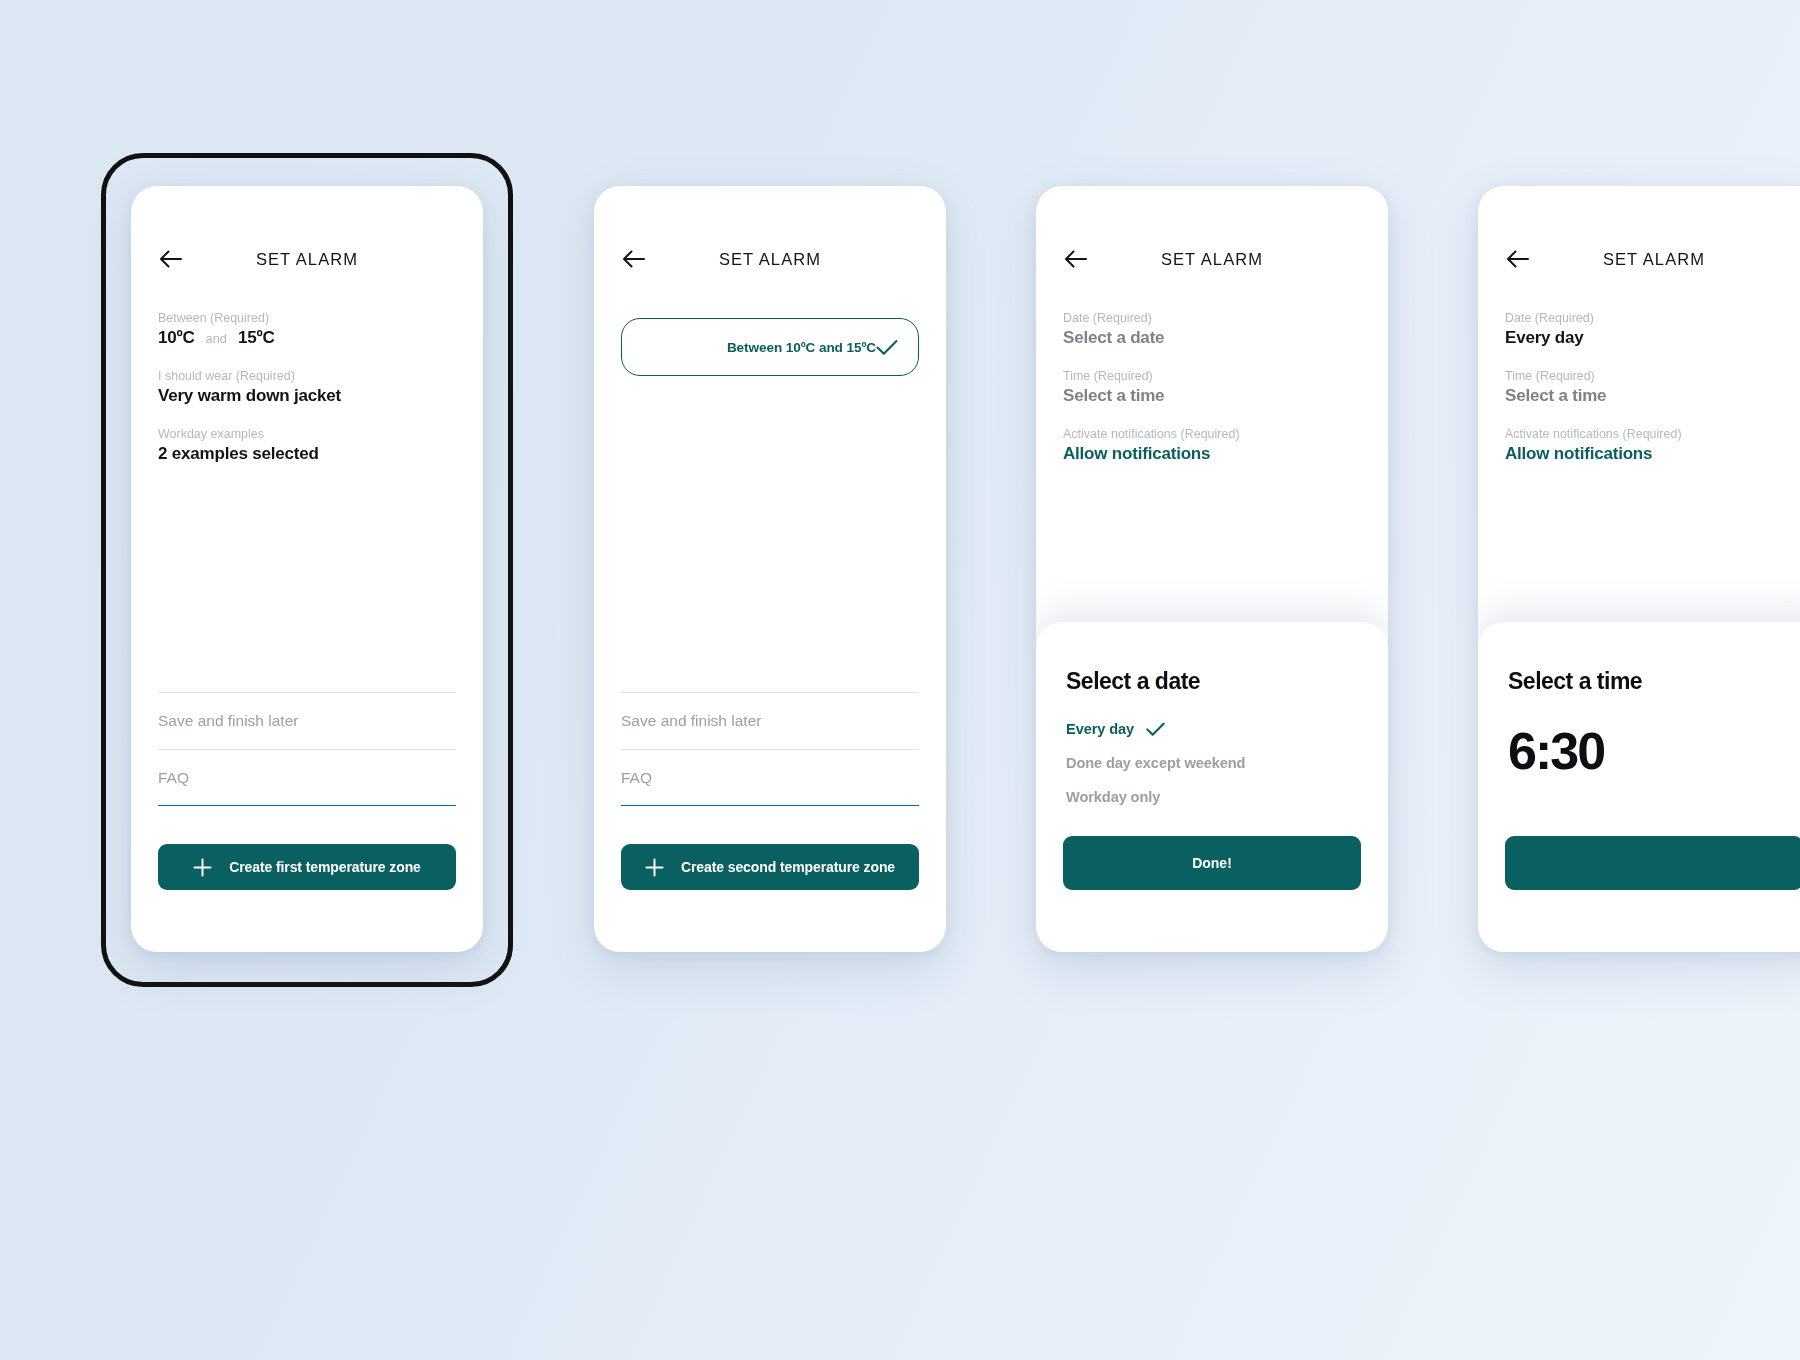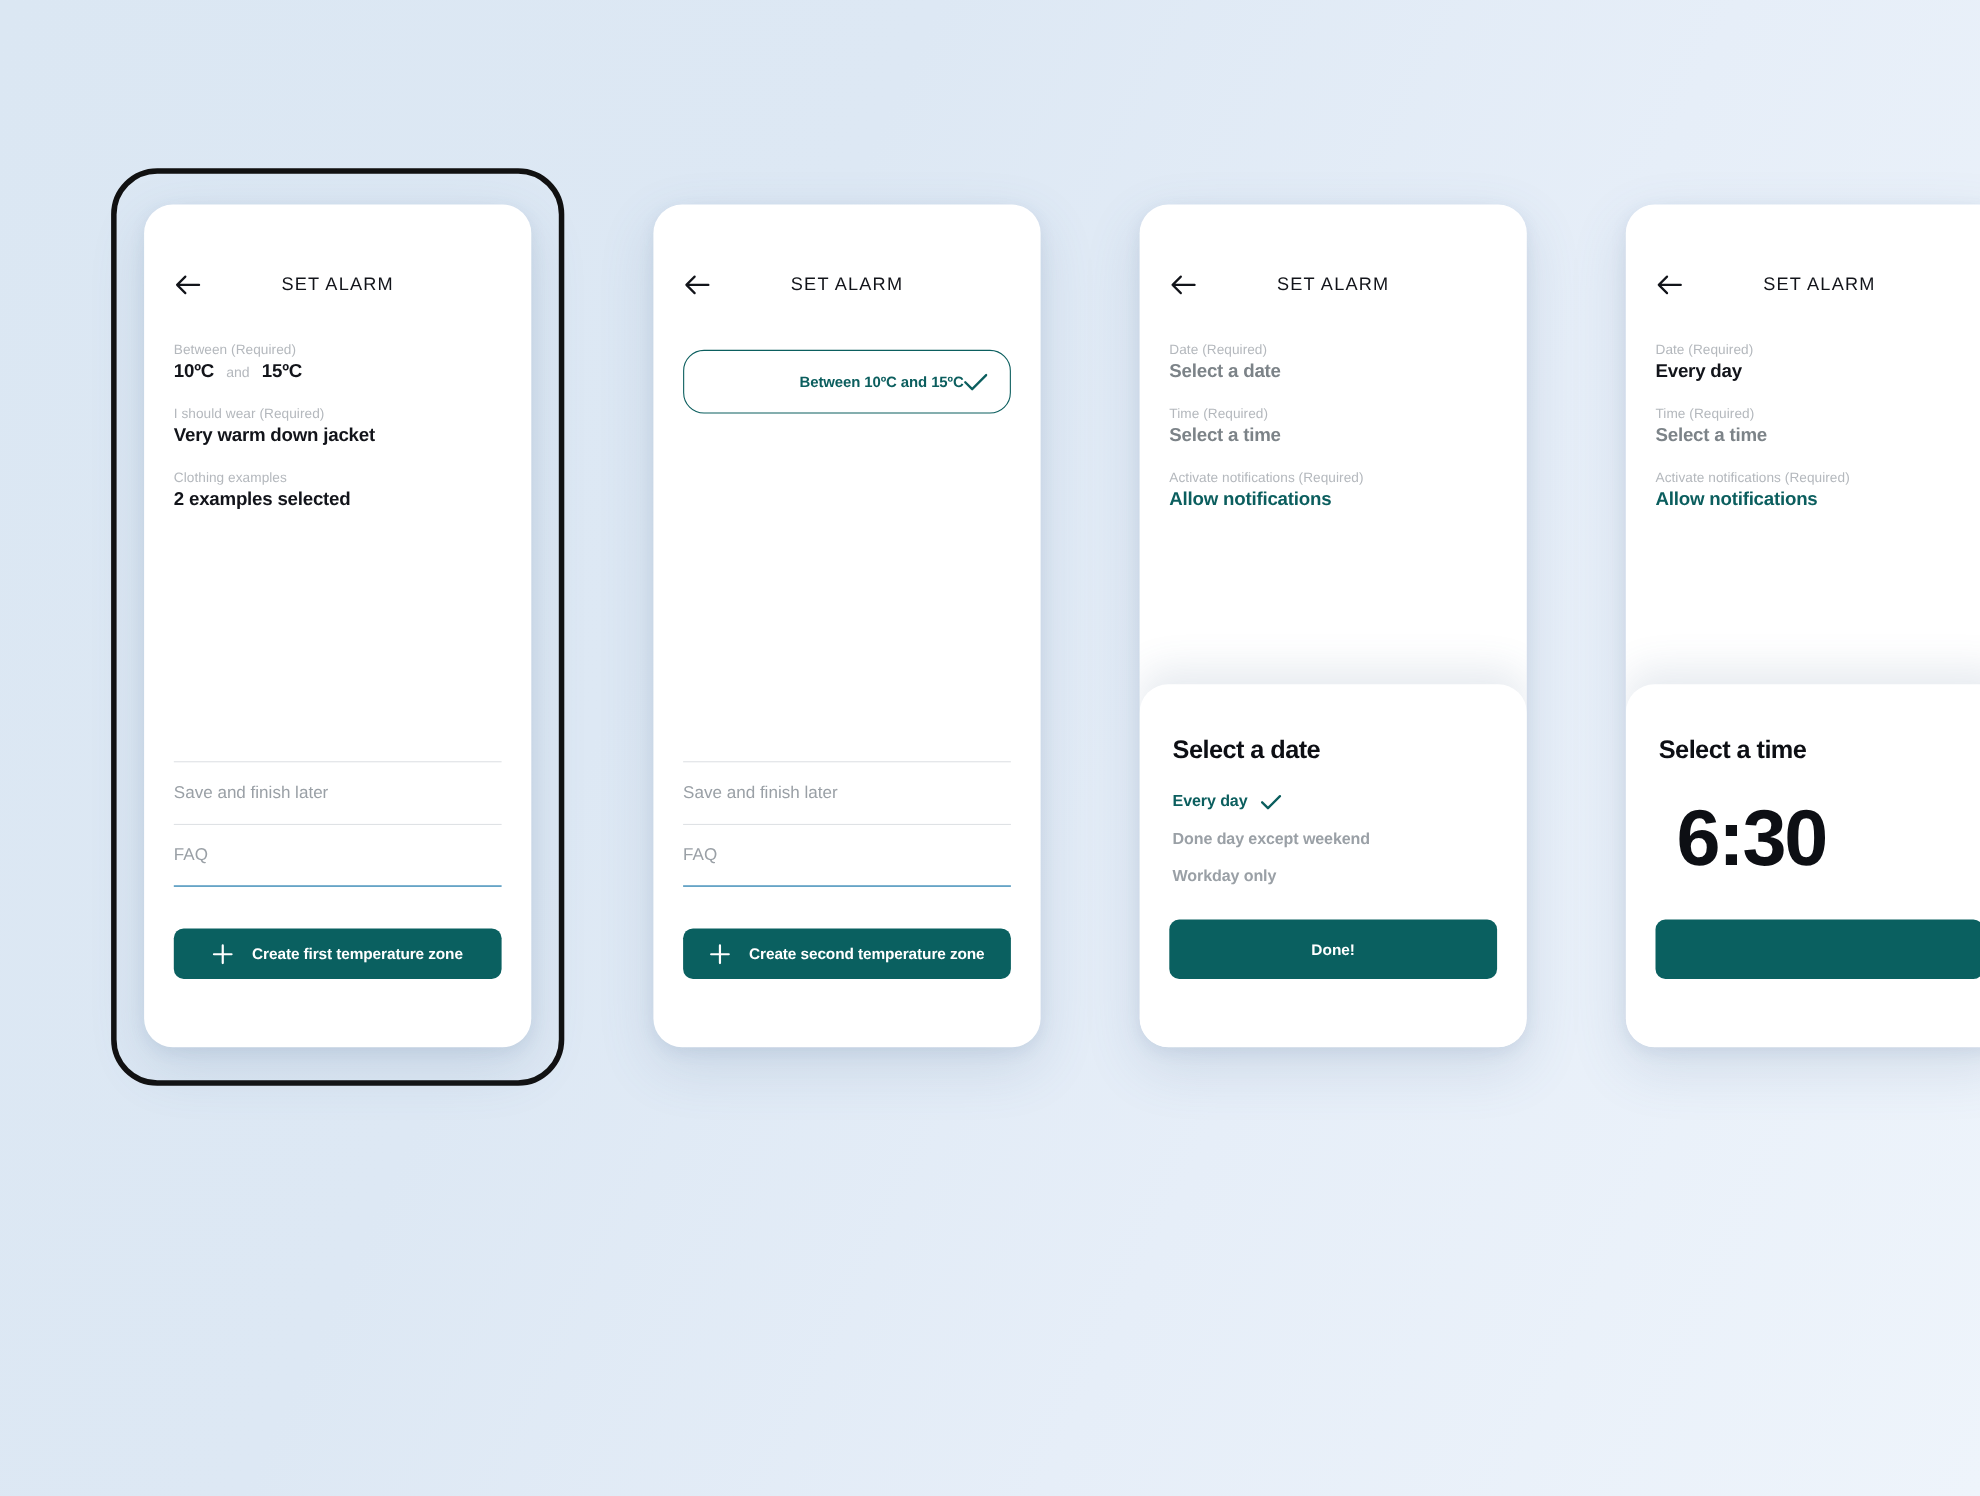--- a/index.html
+++ b/index.html
@@ -215,26 +215,25 @@
     gap: 12px;
     margin-bottom: 18px;
     font-size: 14.6px;
     font-weight: 700;
     color: #9aa0a6;
     cursor: pointer;
     letter-spacing: -0.1px;
   }
   .sheet-option.selected { color: #0b5e5e; }
   .sheet-time {
-    font-size: 72px;
+    font-size: 52px;
     font-weight: 700;
     color: #0d0f14;
     letter-spacing: -2px;
     margin-top: 8px;
-    margin-left: 16px;
   }
   .sheet-btn {
     position: absolute;
     left: 27px;
     right: 27px;
     bottom: 62px;
     height: 54px;
     background: #0a6060;
     border-radius: 9px;
     display: flex;
@@ -278,21 +277,21 @@
             <span class="field-value">15ºC</span>
           </div>
         </div>
 
         <div class="field">
           <div class="field-label">I should wear (Required)</div>
           <div class="field-value">Very warm down jacket</div>
         </div>
 
         <div class="field">
-          <div class="field-label">Clothing examples</div>
+          <div class="field-label">Workday examples</div>
           <div class="field-value">2 examples selected</div>
         </div>
       </div>
 
       <div class="links">
         <div class="link-row">Save and finish later</div>
         <div class="link-row last">FAQ</div>
       </div>
 
       <div class="primary-btn">

